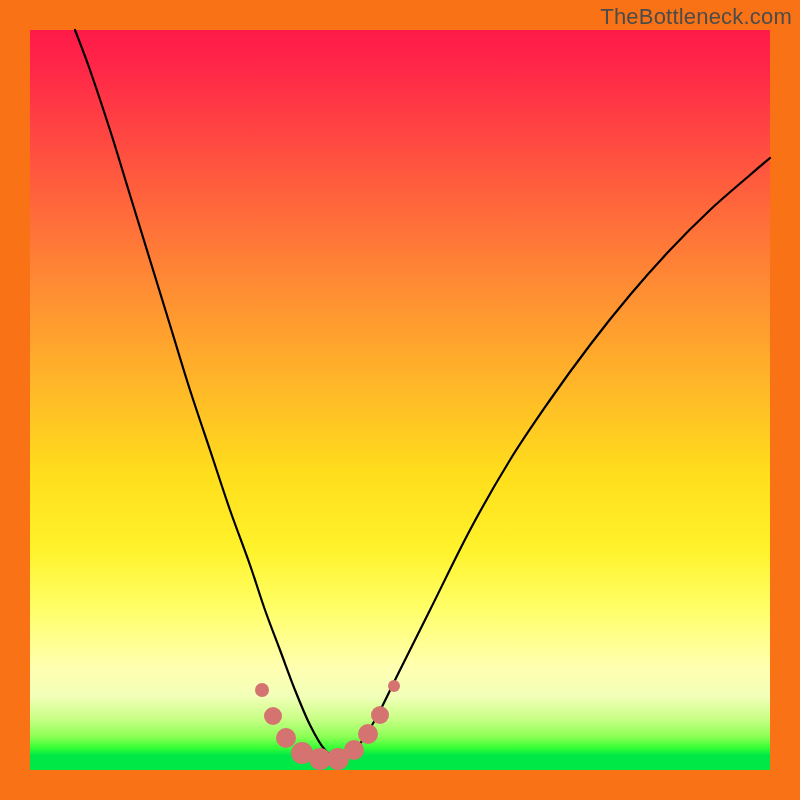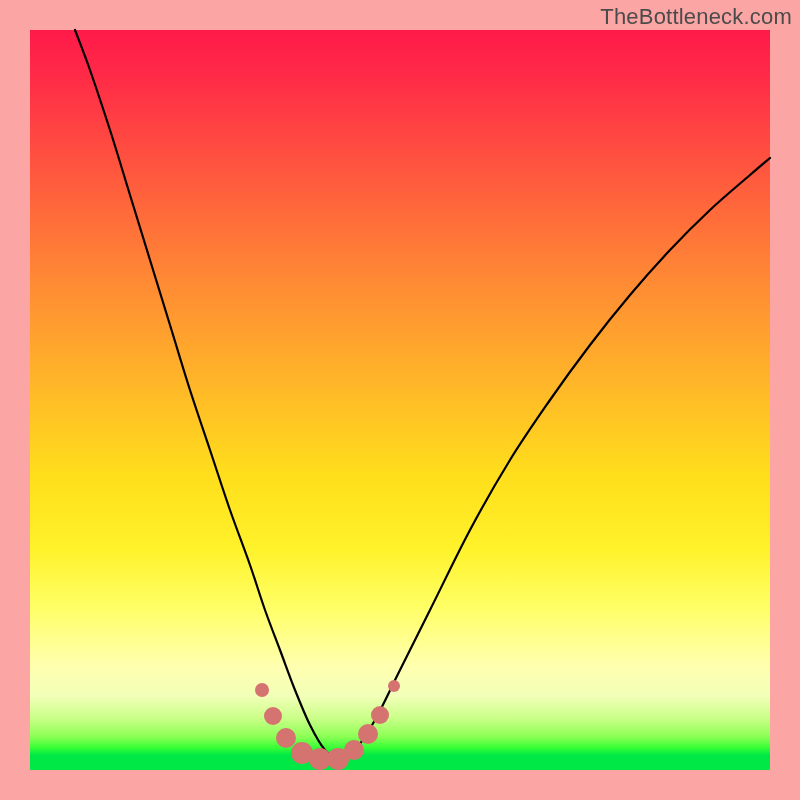--- a/index.html
+++ b/index.html
@@ -8,21 +8,21 @@
     width: 800px;
     height: 800px;
     background: #000;
     overflow: hidden;
     font-family: Arial, Helvetica, sans-serif;
   }
   .frame {
     position: absolute;
     left: 0; top: 0;
     width: 800px; height: 800px;
-    background: #fca5a5;
+    background: #f97316;
   }
   .plot {
     position: absolute;
     left: 30px;
     top: 30px;
     width: 740px;
     height: 740px;
     
     background: linear-gradient(
       to bottom,

